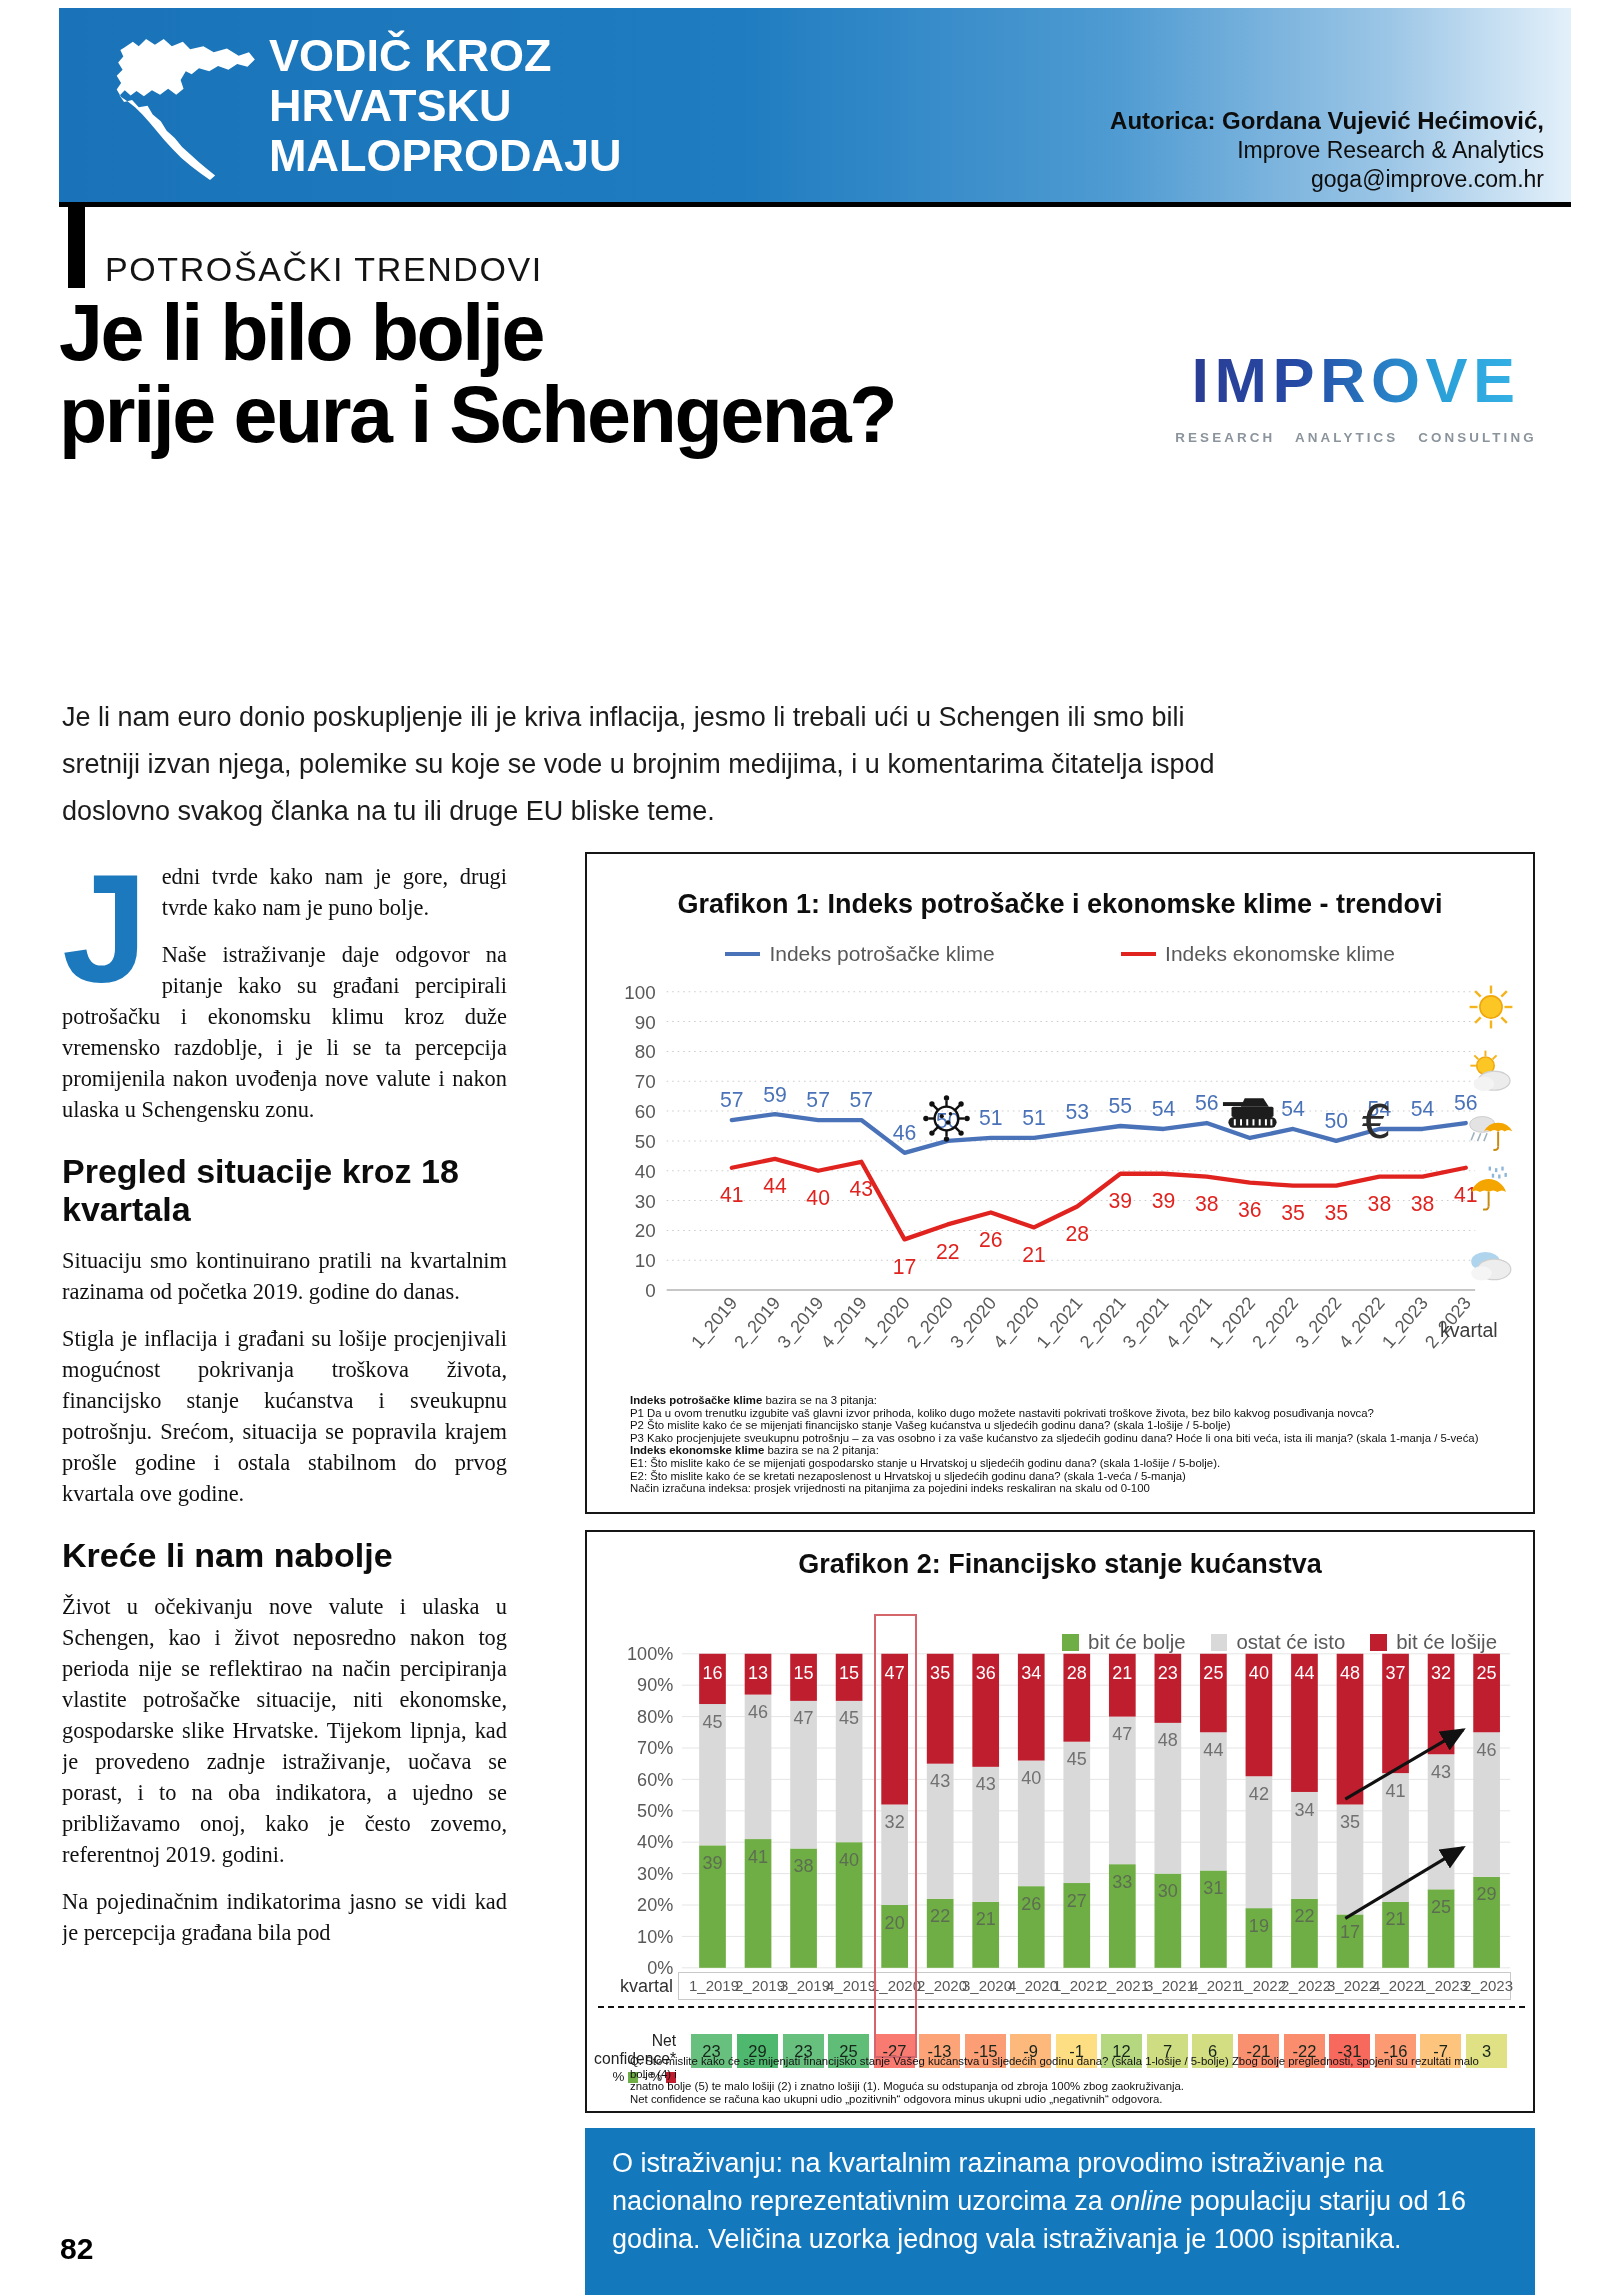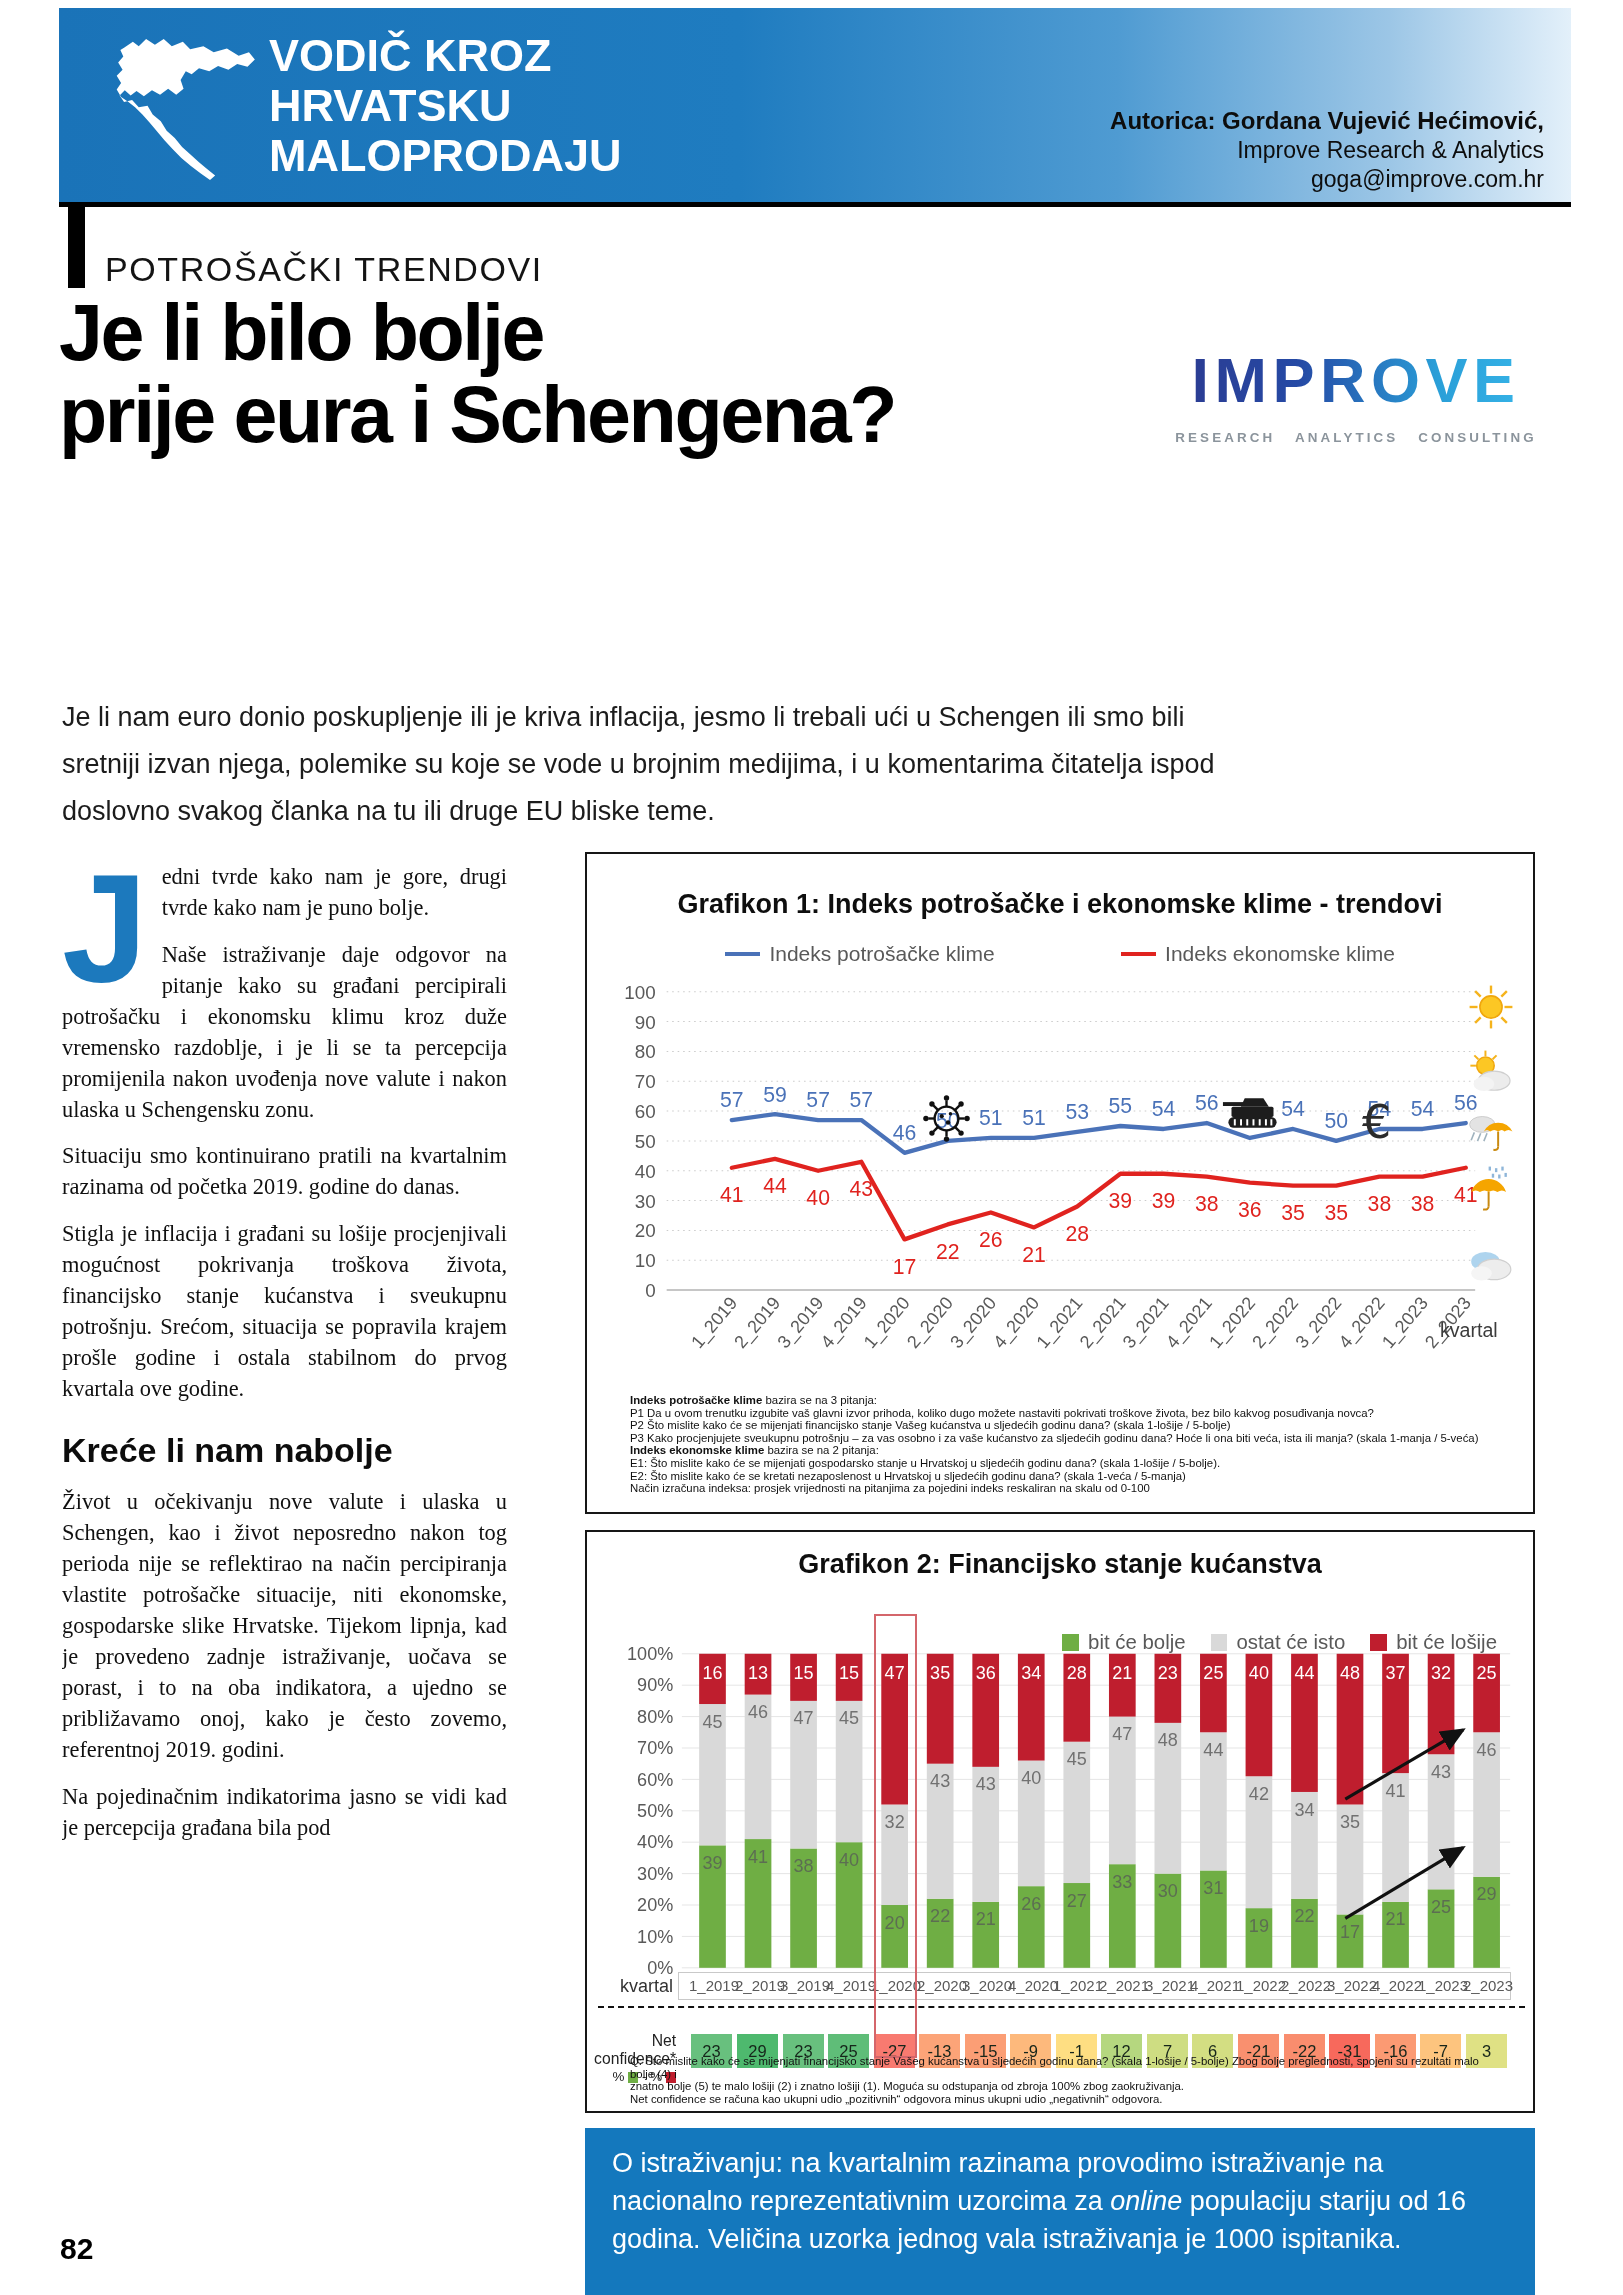--- a/index.html
+++ b/index.html
@@ -112,20 +112,21 @@
 
 <div class="headline">
   <div>Je li bilo bolje</div>
   <div>prije eura i Schengena?</div>
 </div>
 <div class="intro">Je li nam euro donio poskupljenje ili je kriva inflacija, jesmo li trebali ući u Schengen ili smo bili sretniji izvan njega, polemike su koje se vode u brojnim medijima, i u komentarima čitatelja ispod doslovno svakog članka na tu ili druge EU bliske teme.</div>
 
 <div class="leftcol">
     <p class="col-p"><span class="dropcap">J</span>edni tvrde kako nam je gore, drugi tvrde kako nam je puno bolje.</p>
     <p class="col-p">Naše istraživanje daje odgovor na pitanje kako su građani percipirali potrošačku i ekonomsku klimu kroz duže vremensko razdoblje, i je li se ta percepcija promijenila nakon uvođenja nove valute i nakon ulaska u Schengensku zonu.</p>
+    <div class="col-h2">Pregled situacije kroz 18 kvartala</div>
     <p class="col-p">Situaciju smo kontinuirano pratili na kvartalnim razinama od početka 2019. godine do danas.</p>
     <p class="col-p">Stigla je inflacija i građani su lošije procjenjivali mogućnost pokrivanja troškova života, financijsko stanje kućanstva i sveukupnu potrošnju. Srećom, situacija se popravila krajem prošle godine i ostala stabilnom do prvog kvartala ove godine.</p>
     <div class="col-h2">Kreće li nam nabolje</div>
     <p class="col-p">Život u očekivanju nove valute i ulaska u Schengen, kao i život neposredno nakon tog perioda nije se reflektirao na način percipiranja vlastite potrošačke situacije, niti ekonomske, gospodarske slike Hrvatske. Tijekom lipnja, kad je provedeno zadnje istraživanje, uočava se porast, i to na oba indikatora, a ujedno se približavamo onoj, kako je često zovemo, referentnoj 2019. godini.</p>
     <p class="col-p">Na pojedinačnim indikatorima jasno se vidi kad je percepcija građana bila pod</p>
   </div>
 <div class="pageno">82</div>
 
 <div id="chart1" class="chart-box">
   <div class="c-title">Grafikon 1: Indeks potrošačke i ekonomske klime - trendovi</div>

